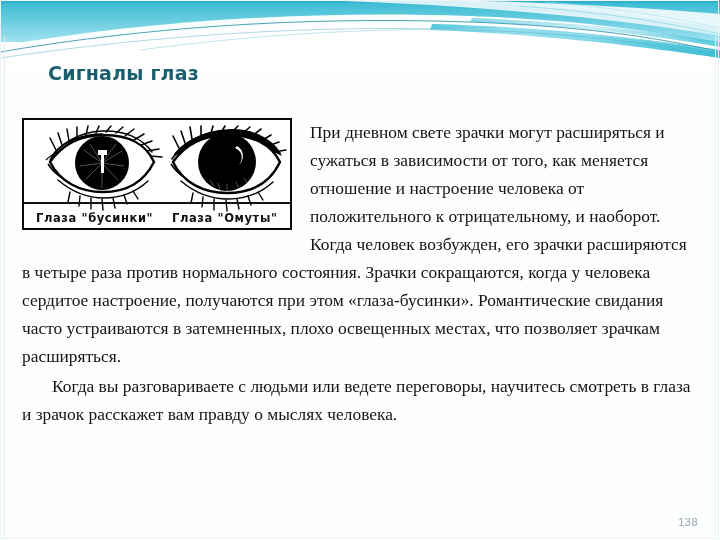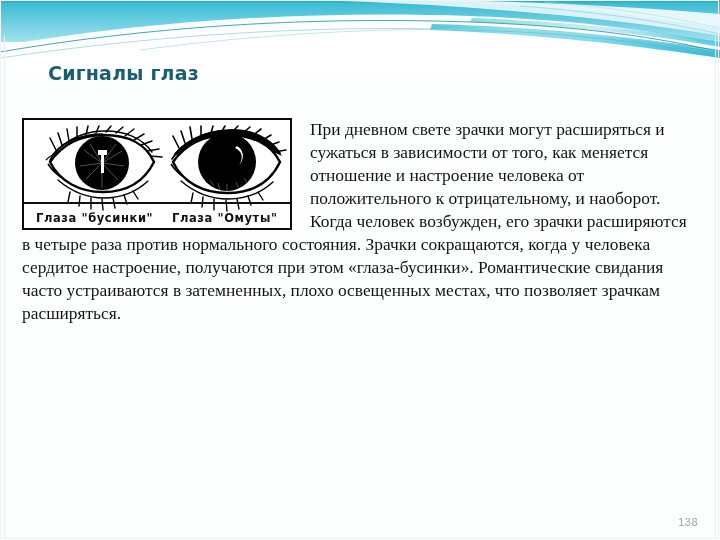--- a/index.html
+++ b/index.html
@@ -110,21 +110,21 @@
   #caption-right { left: 148px; }
 
   
   #body-text {
     position: absolute;
     left: 22px;
     top: 118px;
     width: 676px;
     font-family: "Liberation Serif", serif;
     font-size: 17.4px;
-    line-height: 23px;
+    line-height: 28px;
     color: #141414;
     text-align: left;
   }
   #text-float-shim {
     float: left;
     width: 288px;
     height: 114px;
   }
   #body-text p { margin: 0; }
   #para-1 { text-align: left; }
@@ -307,17 +307,18 @@
     </div>
 
     <div id="caption-rule"></div>
     <div id="caption-left" class="eye-caption">Глаза "бусинки"</div>
     <div id="caption-right" class="eye-caption">Глаза "Омуты"</div>
   </div>
 
   <div id="body-text">
     <div id="text-float-shim"></div>
     <p id="para-1">При дневном свете зрачки могут расширяться и сужаться в зависимости от того, как меняется отношение и настроение человека от положительного к отрицательному, и наоборот. Когда человек возбужден, его зрачки расширяются в четыре раза против нормального состояния. Зрачки сокращаются, когда у человека сердитое настроение, получаются при этом «глаза-бусинки». Романтические свидания часто устраиваются в затемненных, плохо освещенных местах, что позволяет зрачкам расширяться.</p>
+    <p id="para-2">Когда вы разговариваете с людьми или ведете переговоры, научитесь смотреть в глаза и зрачок расскажет вам правду о мыслях человека.</p>
   </div>
 
   <div id="page-number">138</div>
 
 </div>
 
 </body></html>

